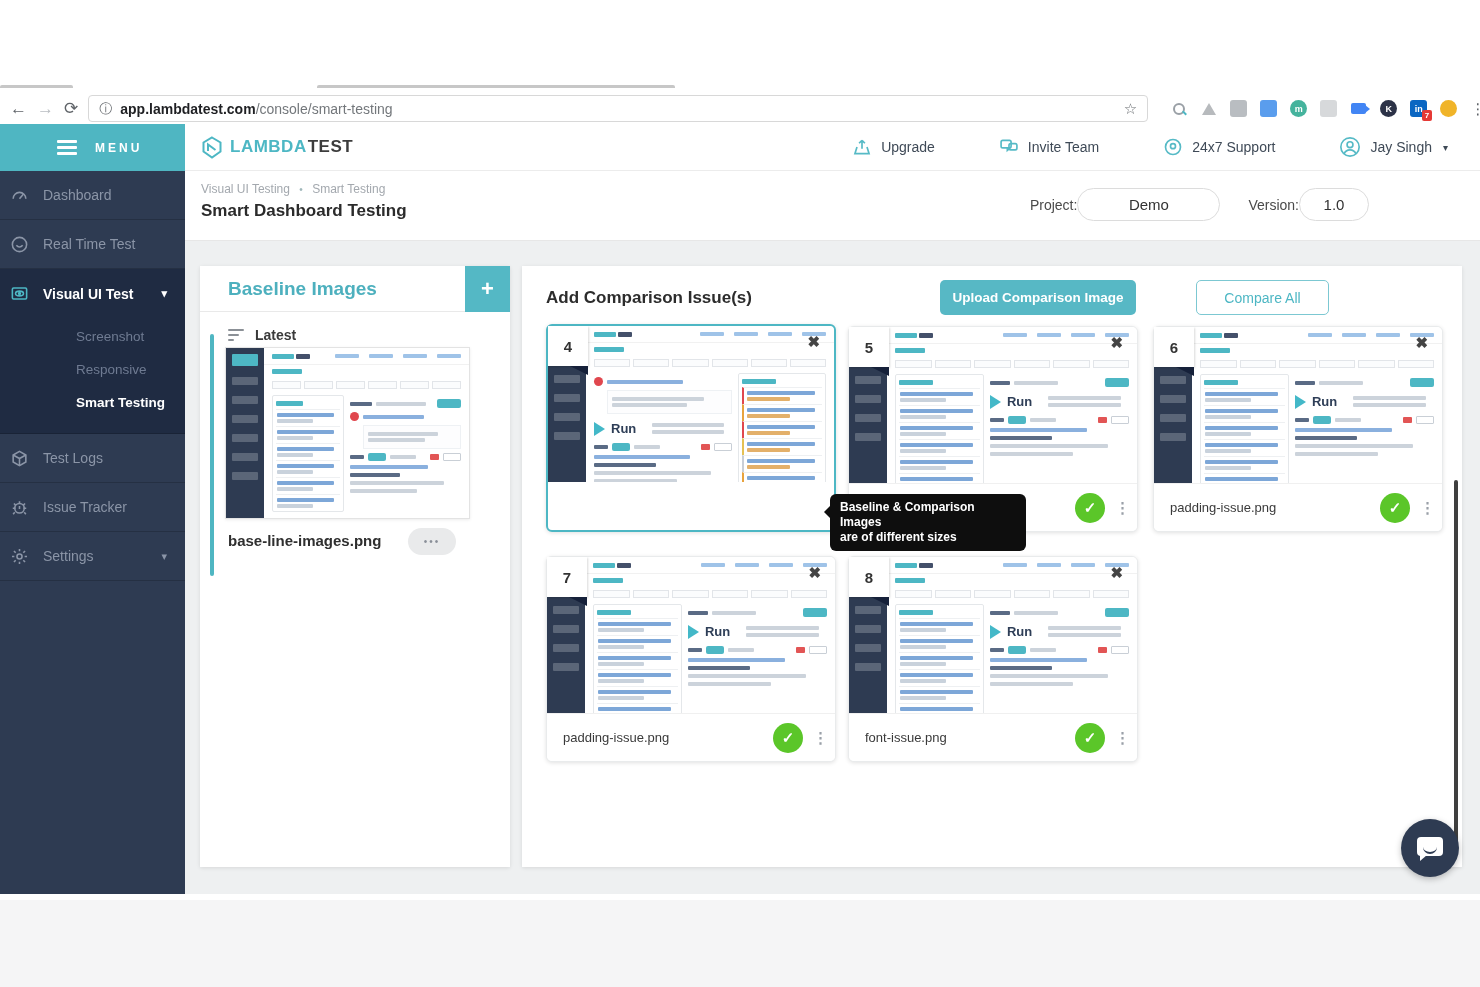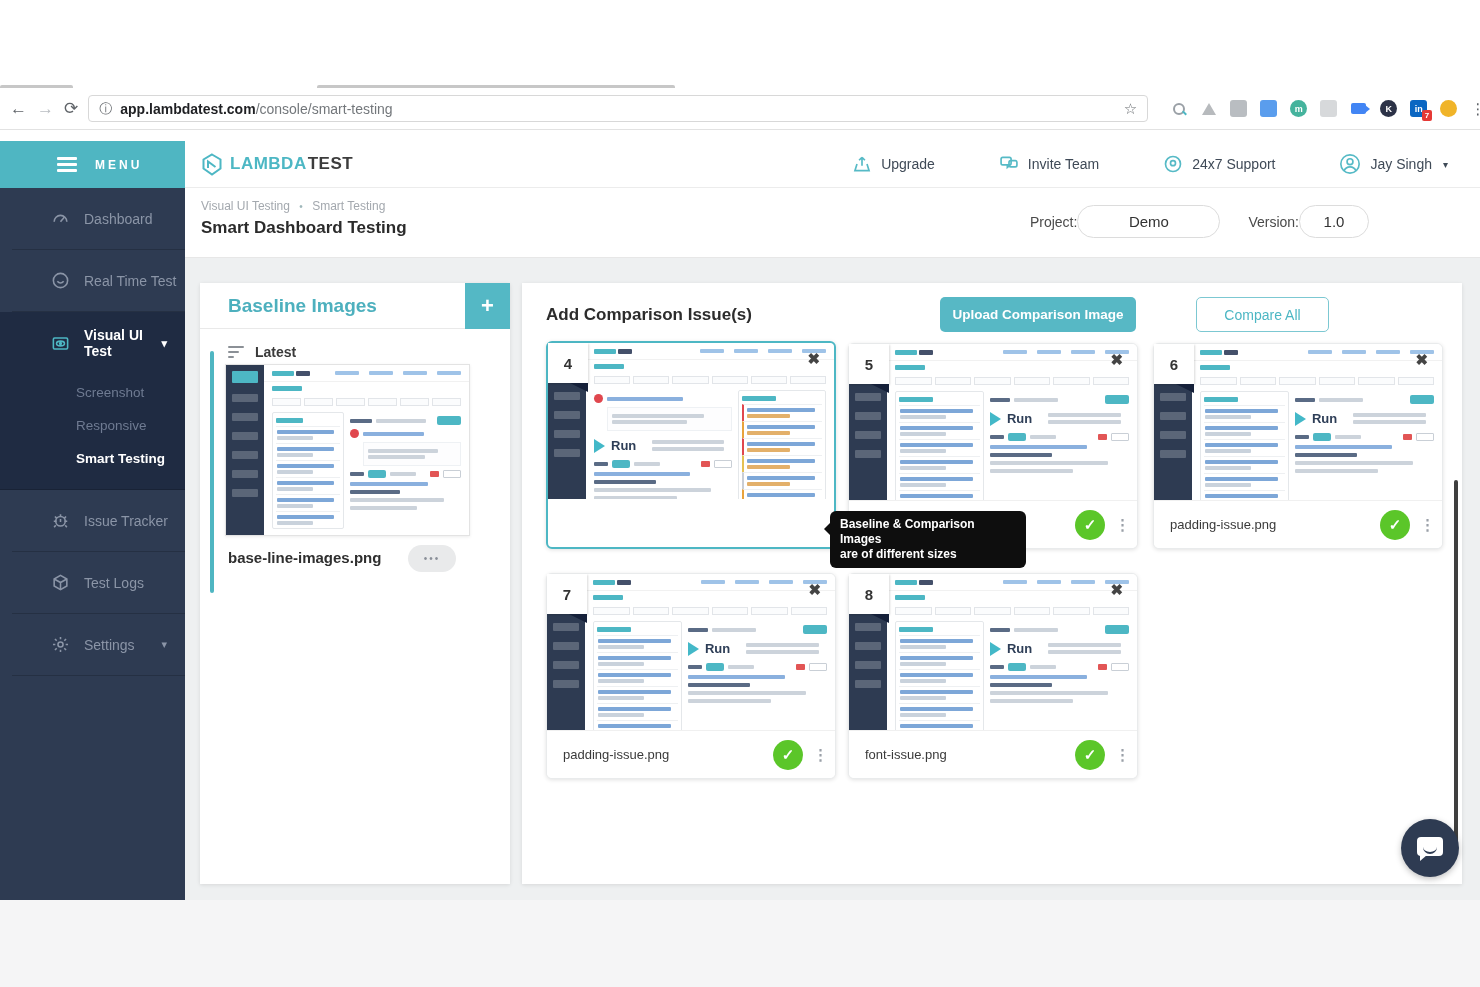--- a/index.html
+++ b/index.html
@@ -24,30 +24,30 @@
   .badge{position:absolute;right:-5px;bottom:-4px;background:#e53935;color:#fff;font-size:8px;font-weight:bold;padding:1px 3px;border-radius:2px;}
   .mag{width:14px;height:14px;position:relative;}
   .mag:before{content:"";position:absolute;left:1px;top:1px;width:8px;height:8px;border:2px solid #9aa0a6;border-radius:50%;}
   .mag:after{content:"";position:absolute;left:10px;top:10px;width:5px;height:2px;background:#4db7c4;transform:rotate(45deg);}
   .tri{width:0;height:0;border-left:7px solid transparent;border-right:7px solid transparent;border-bottom:12px solid #b7babd;}
   .cam{width:15px;height:11px;background:#4285f4;border-radius:2px;position:relative;}
   .cam:before{content:"";position:absolute;right:-4px;top:2px;border-left:5px solid #4285f4;border-top:4px solid transparent;border-bottom:4px solid transparent;}
   .kebab-b{color:#5f6368;font-size:15px;letter-spacing:0;}
 
   
-  .app{position:absolute;left:0;top:141px;width:1480px;height:770px;background:#eef0f1;}
+  .app{position:absolute;left:0;top:124px;width:1480px;height:770px;background:#eef0f1;}
   .bottomband{position:absolute;left:0;top:900px;width:1480px;height:87px;background:#f5f5f6;}
 
   
   .sidebar{position:absolute;left:0;top:0;width:185px;height:770px;background:#2e3b52;color:#8b95a7;}
   .menuhead{height:47px;background:#4fb6c2;display:flex;align-items:center;padding-left:57px;gap:18px;cursor:pointer;}
   .ham{width:20px;}
   .ham i{display:block;height:3px;background:#fff;border-radius:1px;margin:3px 0;}
   .menuhead b{color:#fff;font-size:12px;letter-spacing:3px;font-weight:bold;}
-  .sitem{height:62px;display:flex;align-items:center;padding-left:39px;gap:14px;font-size:14px;border-bottom:1px solid rgba(0,0,0,.18);cursor:pointer;margin-left:12px;}
+  .sitem{height:49px;display:flex;align-items:center;padding-left:10px;gap:14px;font-size:14px;border-bottom:1px solid rgba(0,0,0,.18);cursor:pointer;}
   .sitem svg{flex:0 0 19px;}
   .sgroup{background:#1f2b42;border-bottom:1px solid rgba(0,0,0,.18);}
   .sgroup .sitem{border-bottom:none;color:#fff;font-weight:bold;}
   .sgroup .sitem svg{color:#4db7c4;}
   .sgroup .caret{margin-left:auto;margin-right:18px;color:#fff;font-size:11px;}
   .ssub{padding:2px 0 14px 57px;}
   .ssub div{padding:9px 0;font-size:13.5px;color:#6f7b92;cursor:pointer;margin-left:19px;}
   .ssub .on{color:#fff;font-weight:bold;}
   .sitem .caret2{margin-left:auto;margin-right:18px;font-size:11px;color:#8b95a7;}
 
@@ -244,31 +244,31 @@
           <span class="caret">▾</span>
         </div>
         <div class="ssub">
           <div>Screenshot</div>
           <div>Responsive</div>
           <div class="on">Smart Testing</div>
         </div>
       </div>
       <div class="sitem">
         <svg width="19" height="19" viewBox="0 0 24 24" fill="none" stroke="currentColor" stroke-width="2">
+            <path d="M12 3l8 4.5v9L12 21l-8-4.5v-9z"></path>
+            <path d="M4 7.5l8 4.5 8-4.5M12 12v9"></path>
+          </svg>
+        <span>Test Logs</span>
+      </div>
+      <div class="sitem">
+        <svg width="19" height="19" viewBox="0 0 24 24" fill="none" stroke="currentColor" stroke-width="2">
             <circle cx="12" cy="13" r="6"></circle>
             <path d="M12 7V4M7 9L5 7m12 2l2-2M3.5 13H7m10 0h3.5M6 18l-2 2.5M18 18l2 2.5M12 10v4"></path>
           </svg>
         <span>Issue Tracker</span>
-      </div>
-      <div class="sitem">
-        <svg width="19" height="19" viewBox="0 0 24 24" fill="none" stroke="currentColor" stroke-width="2">
-            <path d="M12 3l8 4.5v9L12 21l-8-4.5v-9z"></path>
-            <path d="M4 7.5l8 4.5 8-4.5M12 12v9"></path>
-          </svg>
-        <span>Test Logs</span>
       </div>
       <div class="sitem">
         <svg width="19" height="19" viewBox="0 0 24 24" fill="none" stroke="currentColor" stroke-width="2">
             <circle cx="12" cy="12" r="3.2"></circle>
             <path d="M12 2.5v3M12 18.5v3M2.5 12h3M18.5 12h3M5 5l2.2 2.2M16.8 16.8L19 19M19 5l-2.2 2.2M7.2 16.8L5 19"></path>
           </svg>
         <span>Settings</span>
         <span class="caret2">▾</span>
       </div>
     </nav>

